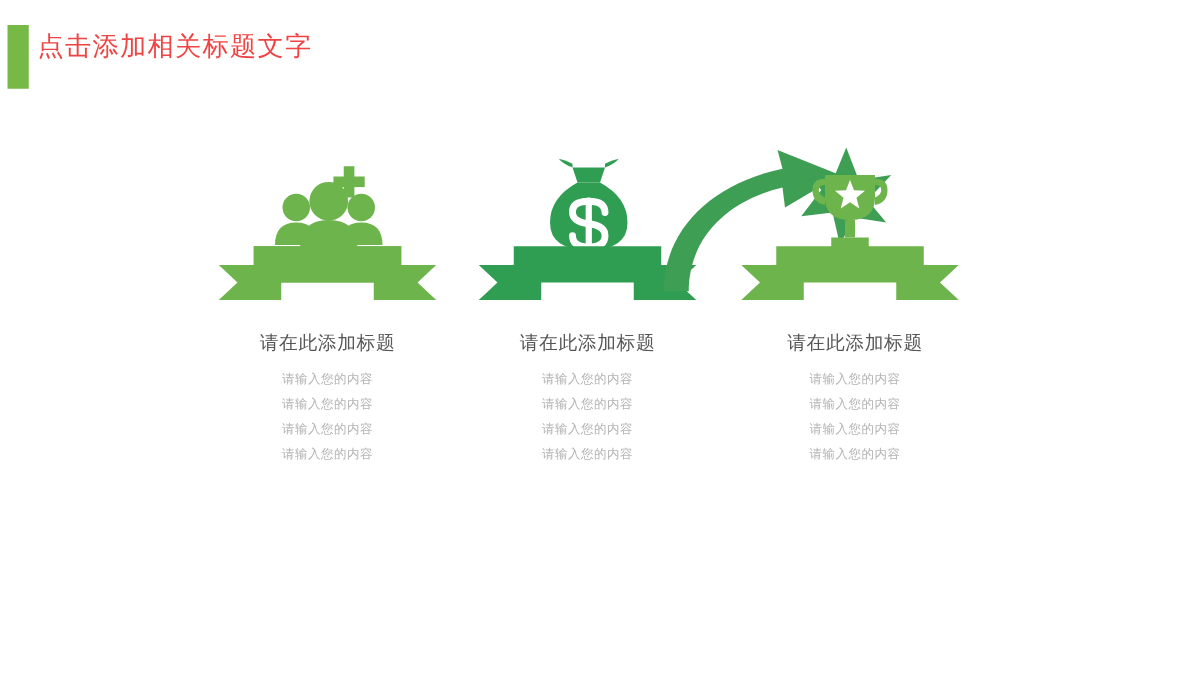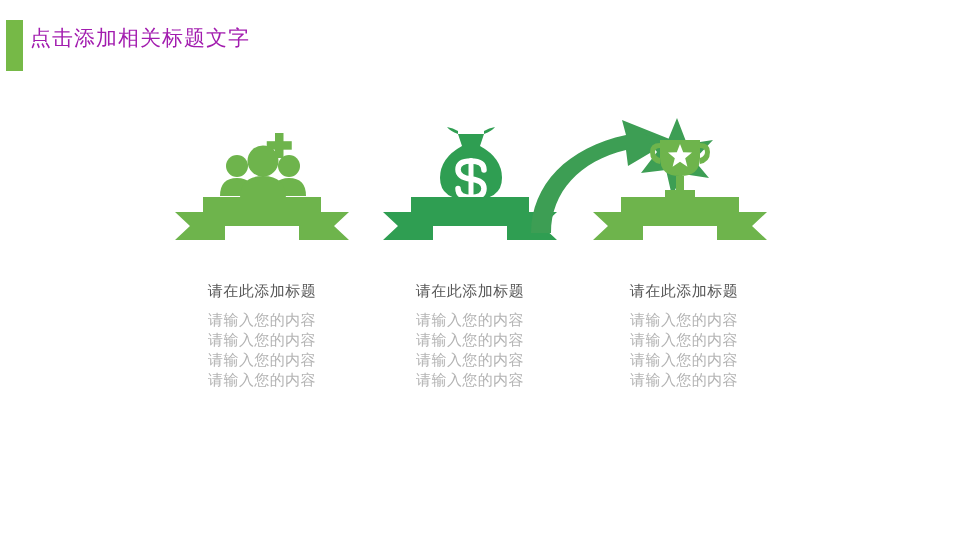--- a/index.html
+++ b/index.html
@@ -30,21 +30,21 @@
     width: 17px;
     height: 51px;
     background: #76b947;
   }
   .header-title {
     position: absolute;
     left: 30px;
     top: 24px;
     font-size: 21px;
     line-height: 28px;
-    color: #a21caf;
+    color: #ef4444;
     letter-spacing: 1px;
     white-space: nowrap;
     font-weight: 400;
   }
   .header-subtitle {
     position: absolute;
     left: 32px;
     top: 58px;
     font-size: 11px;
     line-height: 14px;
@@ -62,42 +62,42 @@
     width: 960px;
     height: 540px;
     pointer-events: none;
   }
   .stage svg { display: block; }
 
   
   .columns {
     position: absolute;
     left: 0;
-    top: 280px;
+    top: 264px;
     width: 940px;
     display: flex;
   }
   .column {
     width: 208px;
     text-align: center;
   }
   .column.c1 { margin-left: 158px; }
   .column.c2 { margin-left: 0px; }
   .column.c3 { margin-left: 6px; }
 
   .col-heading {
     font-size: 15px;
     line-height: 22px;
     color: #565656;
     font-weight: 400;
     margin: 0 0 8px 0;
     letter-spacing: 0.5px;
   }
   .col-line {
-    font-size: 15px;
+    font-size: 10px;
     line-height: 20px;
     color: #b3b3b3;
     letter-spacing: 0.4px;
   }
 </style>
 </head>
 <body>
 
 <div class="header">
   <div class="header-accent-bar"></div>

